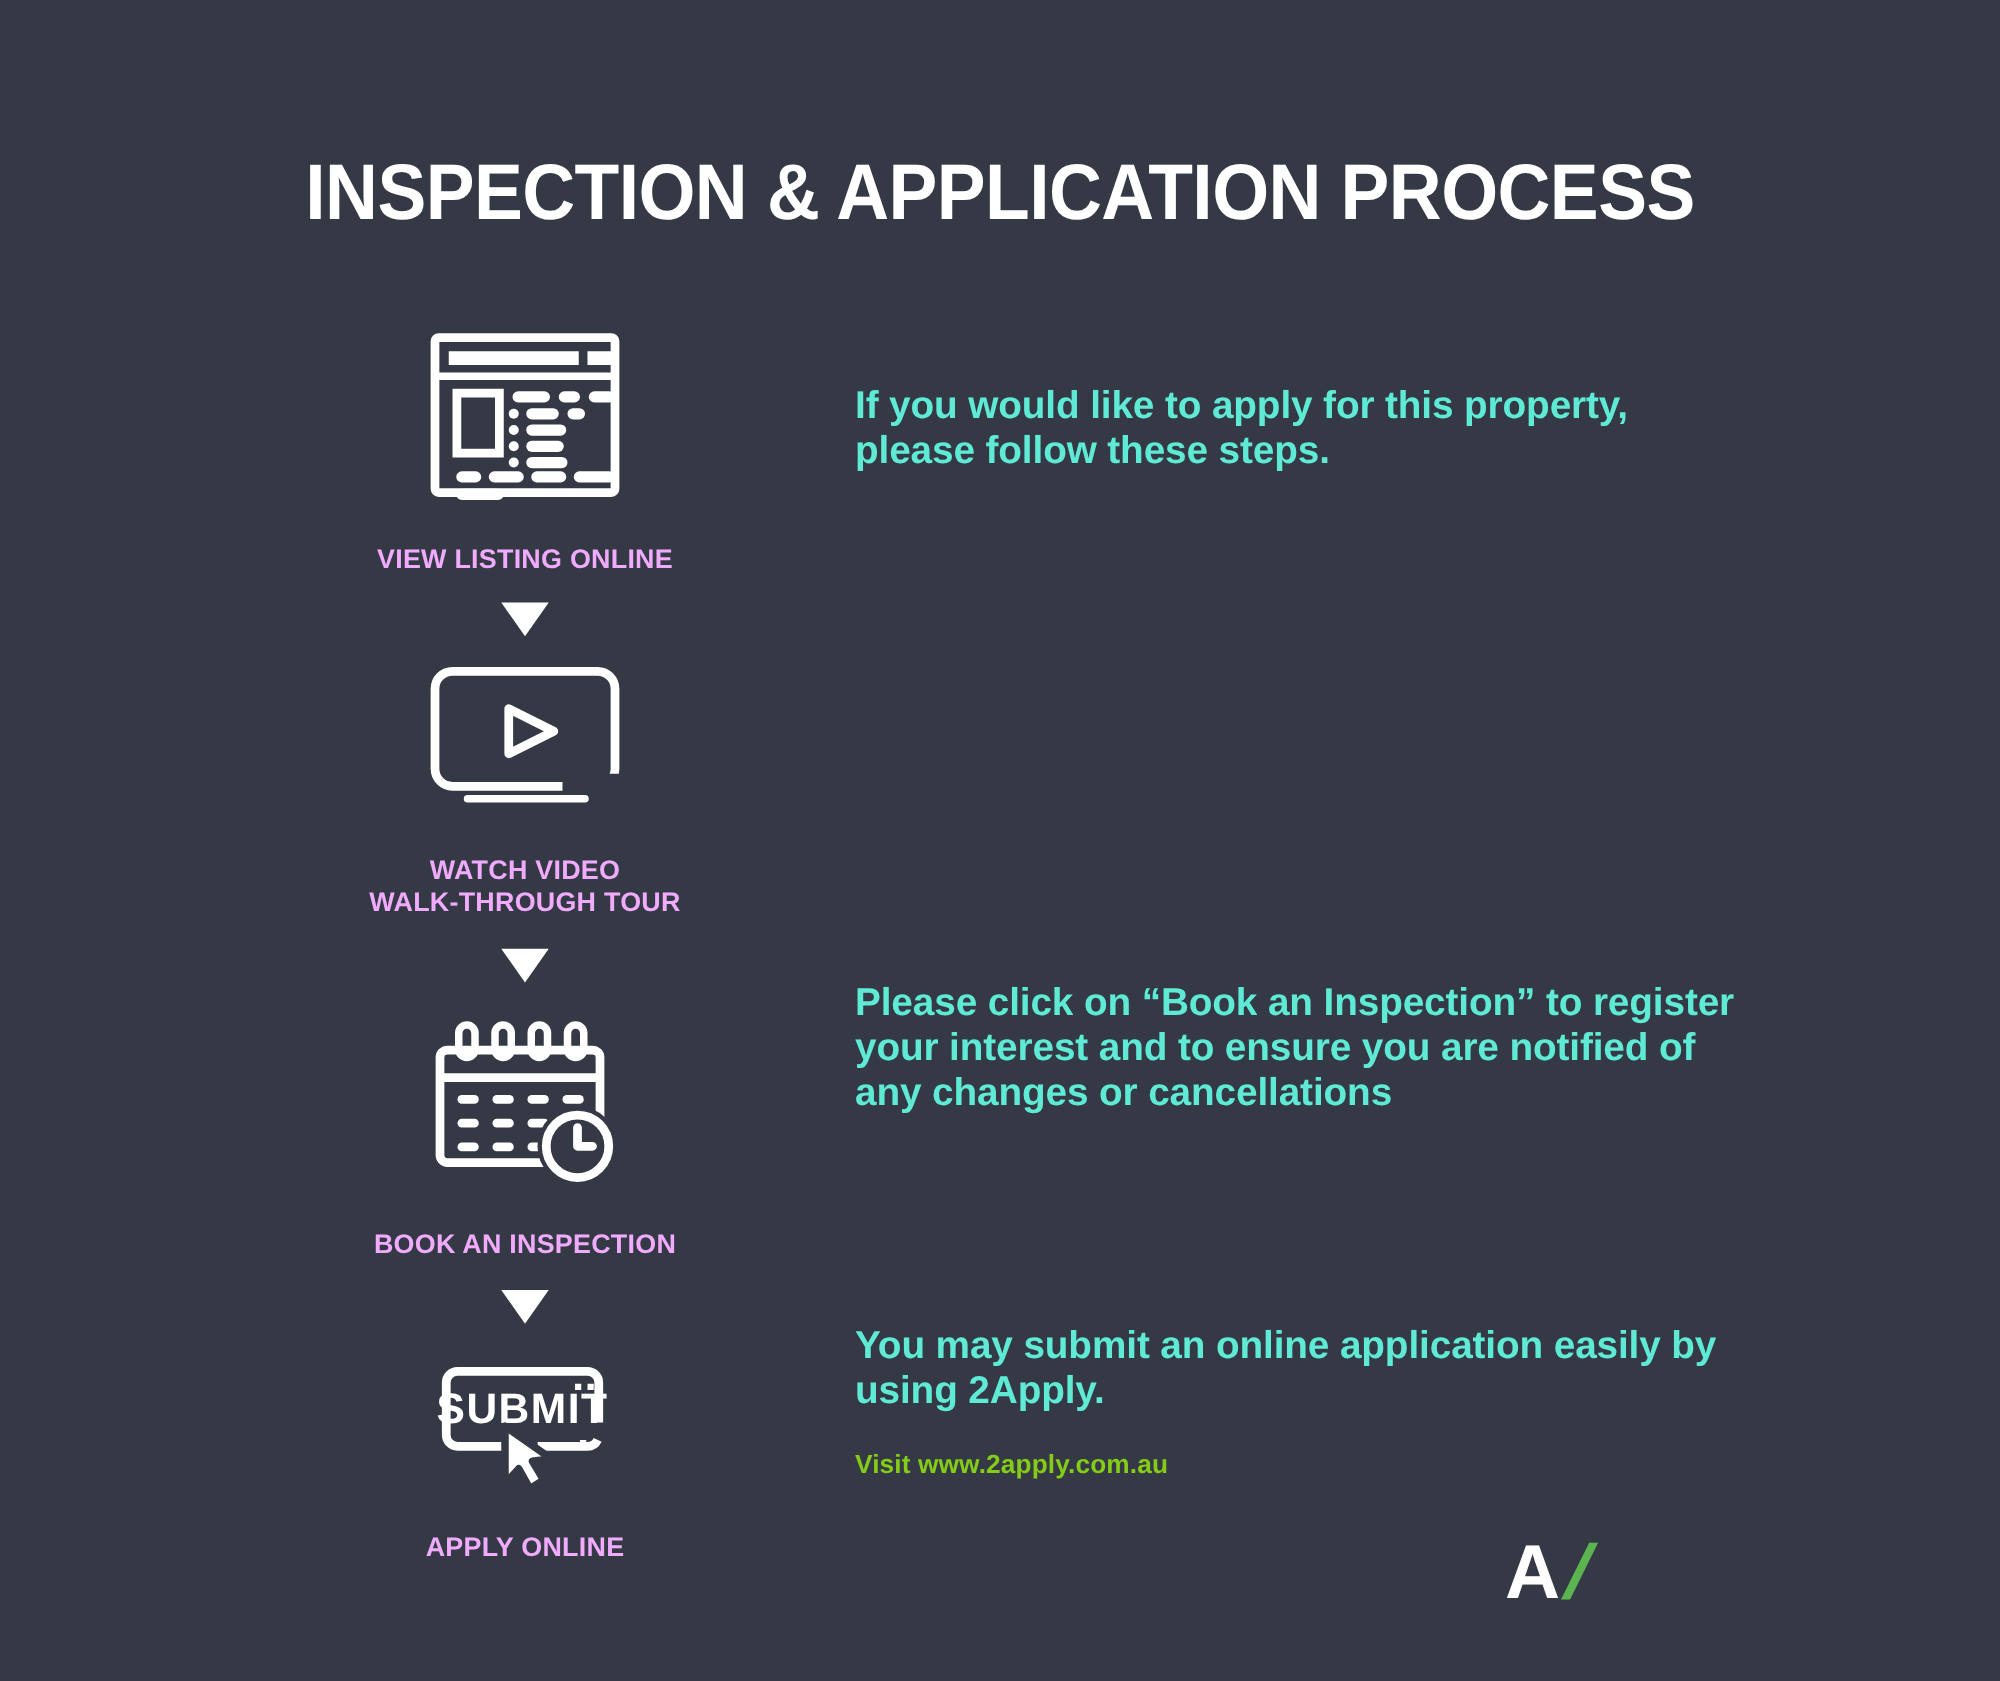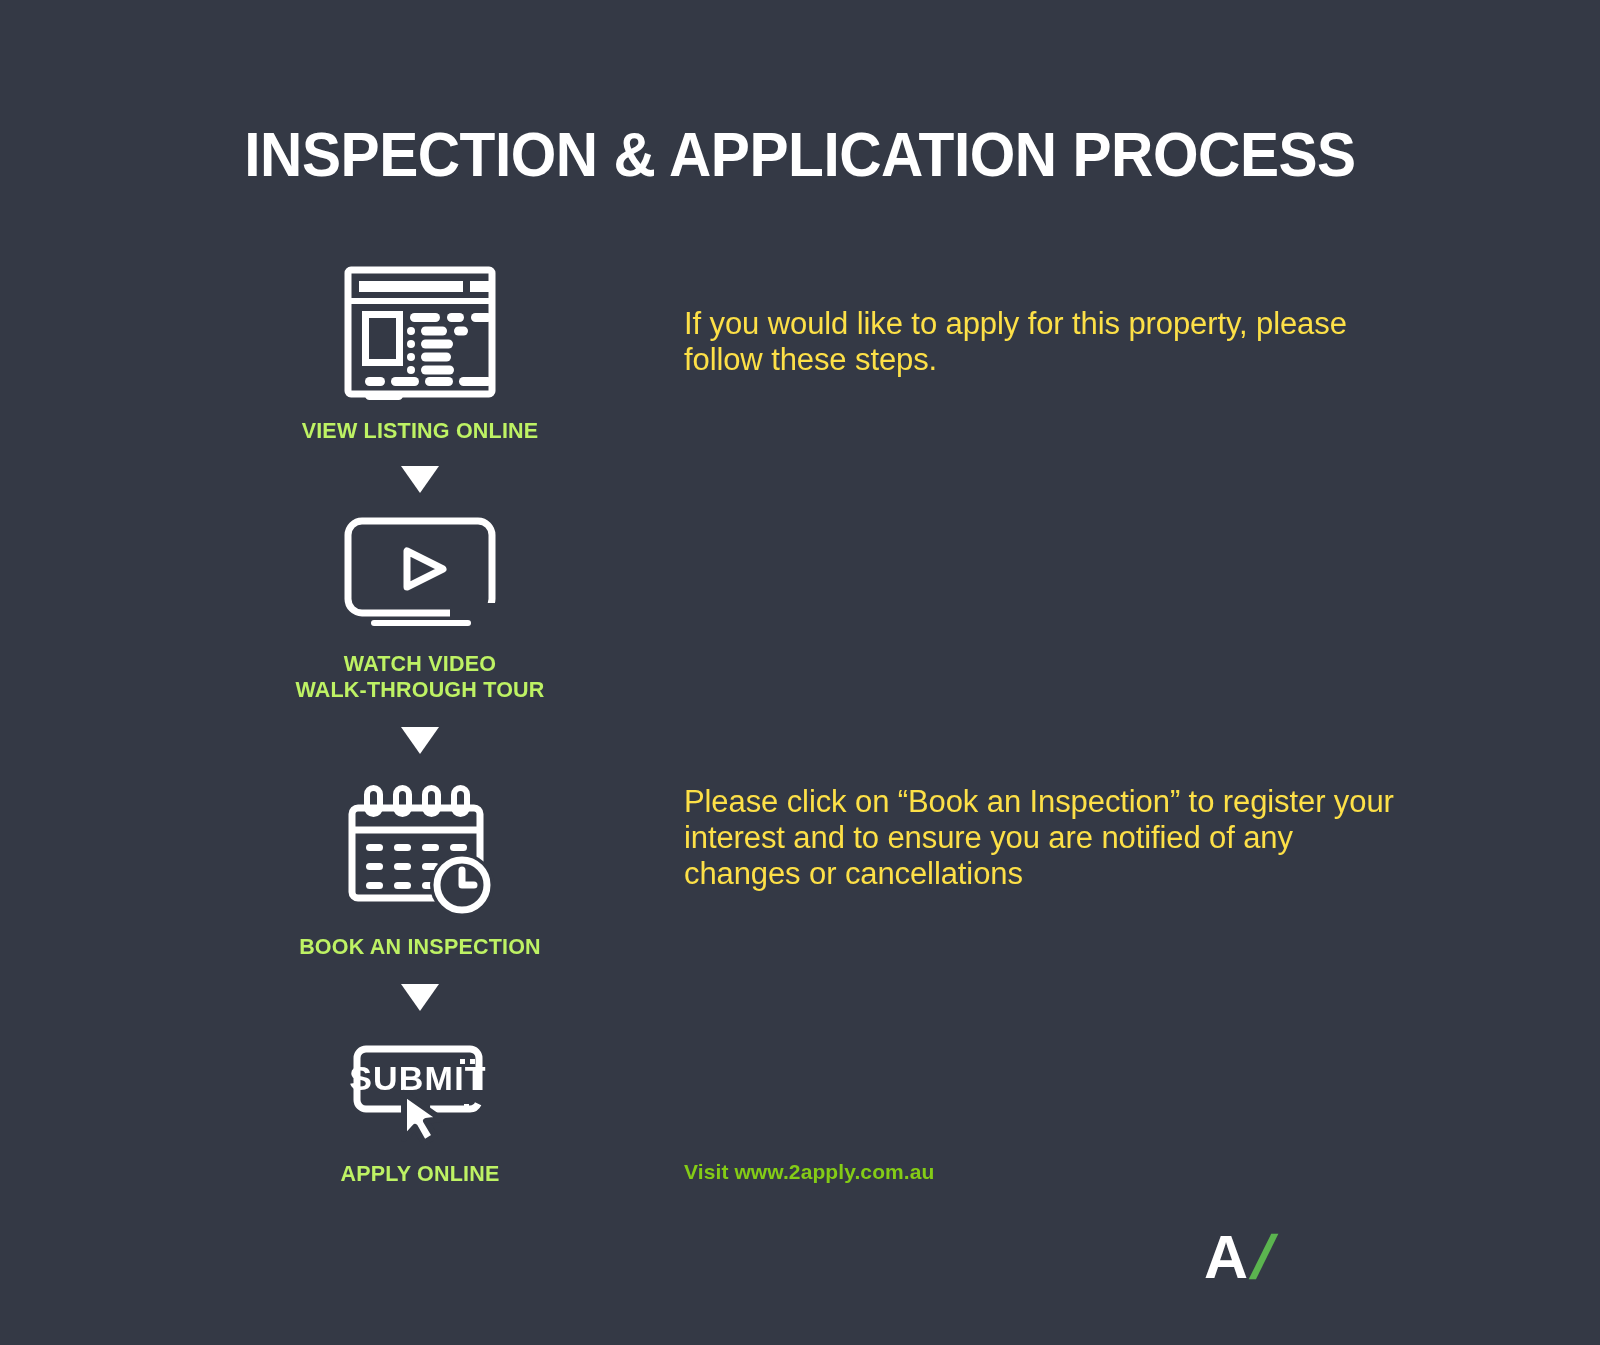--- a/index.html
+++ b/index.html
@@ -47,26 +47,27 @@
   .step {
     width: 330px;
     text-align: center;
   }
   .icon-wrap {
     display: flex;
     justify-content: center;
     align-items: flex-end;
   }
   .step-label {
-    color: #bef264;
+    color: #f0abfc;
     font-weight: bold;
     font-size: 21.5px;
     letter-spacing: 0.2px;
     line-height: 26px;
     white-space: pre-line;
+    margin-top: 16px;
   }
   .arrow {
     width: 330px;
     display: flex;
     justify-content: center;
   }
   .arrow span {
     display: block;
     width: 0;
     height: 0;
@@ -77,26 +78,27 @@
 
   
   .gap-a { height: 16px; }
   .gap-b { height: 22px; }
   .gap-c { height: 24px; }
 
   
   .copy {
     position: absolute;
     left: 684px;
-    color: #fde047;
+    color: #5eead4;
     font-family: "Liberation Sans", sans-serif;
     font-size: 31px;
     line-height: 36px;
     width: 710px;
     letter-spacing: -0.1px;
+    font-weight: bold;
   }
   .copy.c1 { top: 306px; }
   .copy.c2 { top: 529px; }
   .copy.c3 { top: 784px; }
   .copy.c4 { top: 1058px; }
 
   .visit {
     position: absolute;
     left: 684px;
     top: 1160px;
@@ -240,20 +242,21 @@
         </svg>
       </div>
       <div class="gap-a"></div>
       <div class="step-label">APPLY ONLINE</div>
     </div>
 
   </div>
 
   <div class="copy c1">If you would like to apply for this property, please follow these steps.</div>
   <div class="copy c3">Please click on “Book an Inspection” to register your interest and to ensure you are notified of any changes or cancellations</div>
+  <div class="copy c4">You may submit an online application easily by using 2Apply.</div>
 
   <div class="visit">Visit www.2apply.com.au</div>
 
   <div class="logo">
     <span>A</span>
     <span class="slash">/</span>
   </div>
 
 </div>
 

